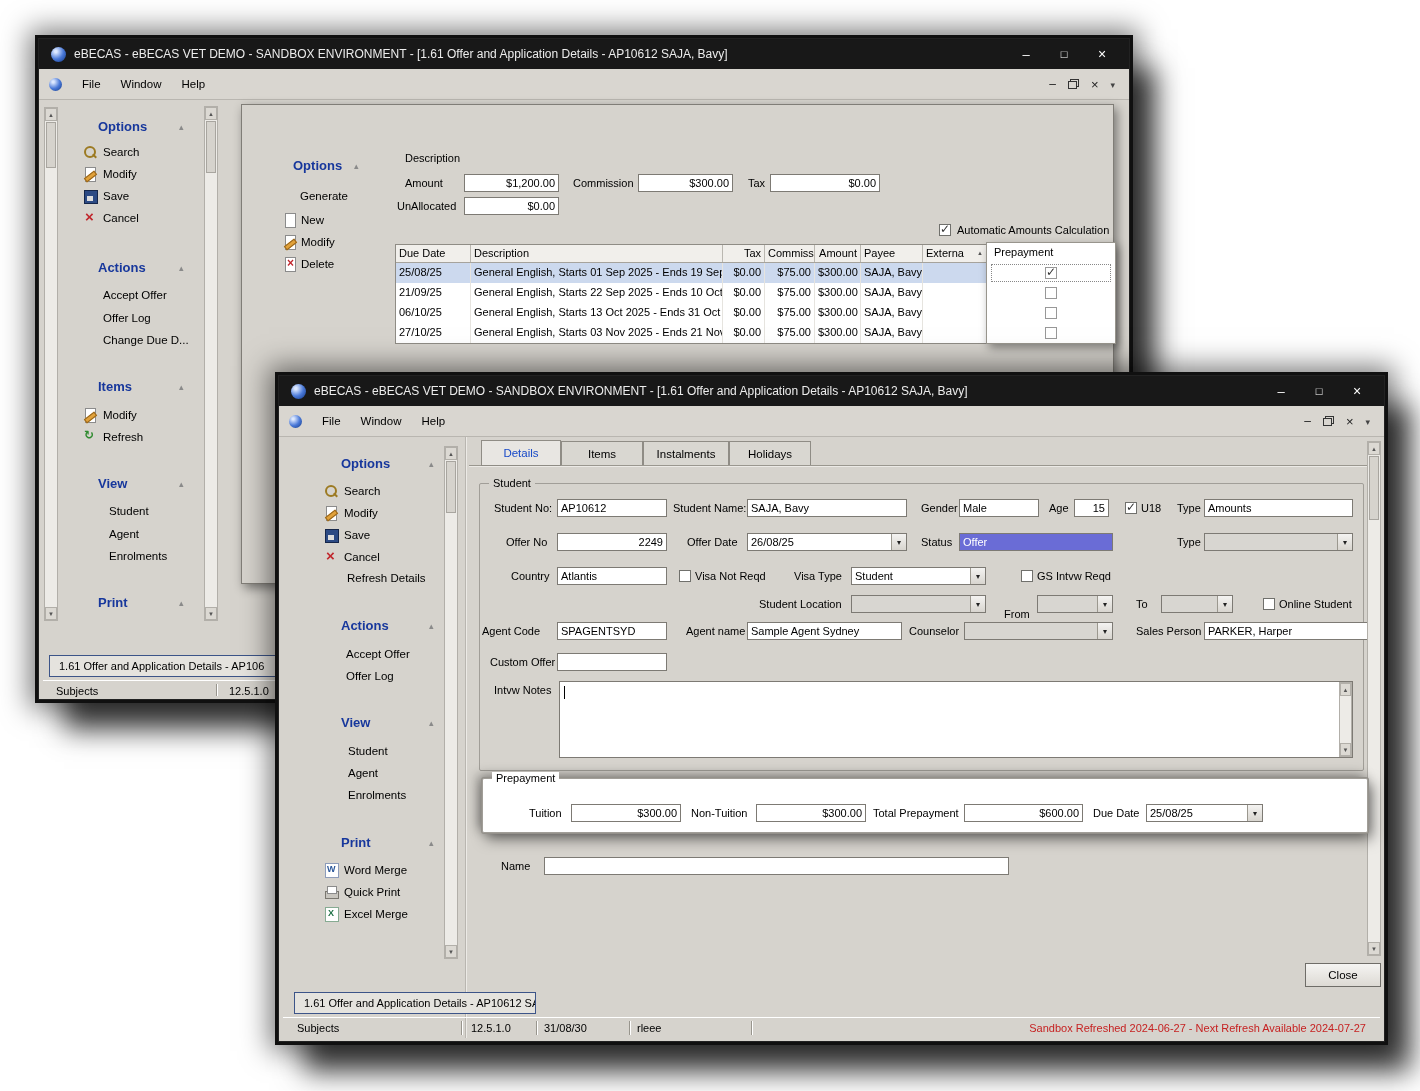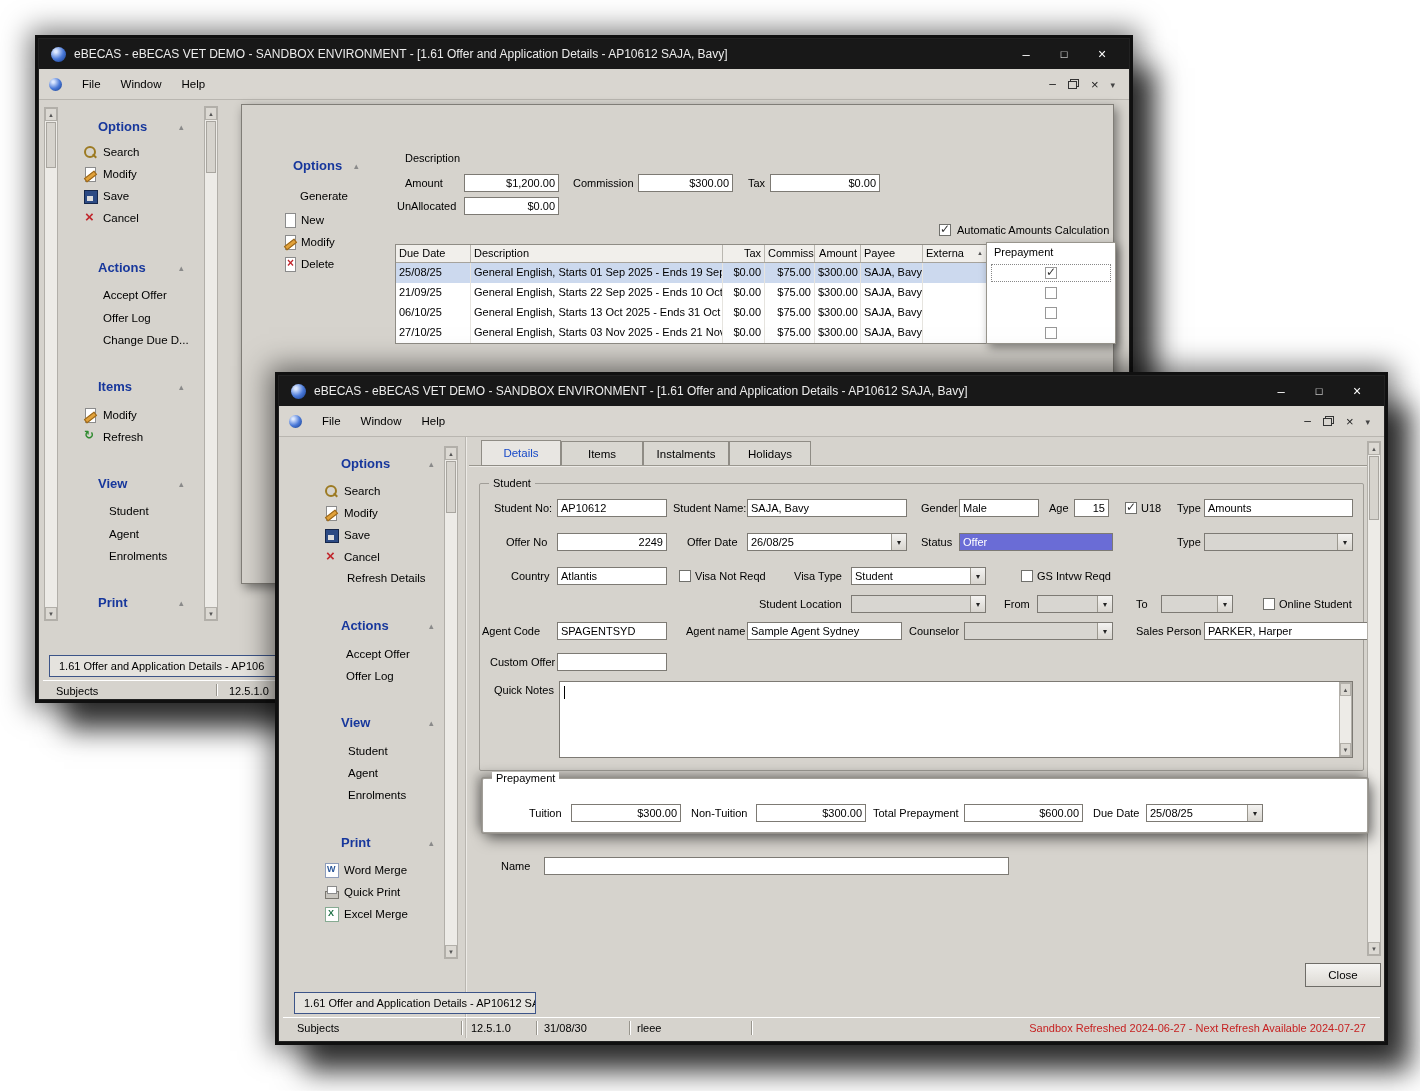--- a/index.html
+++ b/index.html
@@ -451,21 +451,21 @@
     <span class="dda"></span>
   </div>
   <span class="cb" style="left:742px;top:194px"></span>
   <span class="lbl" style="left:758px;top:194px">GS Intvw Reqd</span>
 
   <span class="lbl" style="left:480px;top:222px">Student Location</span>
   <div class="tb dd gray" style="left:572px;top:219px;width:135px">
     <span class="ddval"></span>
     <span class="dda"></span>
   </div>
-  <span class="lbl" style="left:725px;top:222px">From</span>
+  <span class="lbl" style="left:725px;top:232px">From</span>
   <div class="tb dd gray" style="left:758px;top:219px;width:76px">
     <span class="ddval"></span>
     <span class="dda"></span>
   </div>
   <span class="lbl" style="left:857px;top:222px">To</span>
   <div class="tb dd gray" style="left:882px;top:219px;width:72px">
     <span class="ddval"></span>
     <span class="dda"></span>
   </div>
   <span class="cb" style="left:984px;top:222px"></span>
@@ -479,21 +479,21 @@
   <div class="tb dd gray" style="left:685px;top:246px;width:149px">
     <span class="ddval"></span>
     <span class="dda"></span>
   </div>
   <span class="lbl" style="left:857px;top:249px">Sales Person</span>
   <div class="tb" style="left:925px;top:246px;width:175px">PARKER, Harper</div>
 
   <span class="lbl" style="left:211px;top:280px">Custom Offer</span>
   <div class="tb" style="left:278px;top:277px;width:110px"></div>
 
-  <span class="lbl" style="left:215px;top:308px">Quick Notes</span>
+  <span class="lbl" style="left:215px;top:308px">Intvw Notes</span>
   <div class="notes" style="left:280px;top:305px;width:794px;height:77px">
     <span class="a" style="left:4px;top:4px;width:1px;height:13px;background:#000"></span>
     <div class="vs" style="right:0;top:0;bottom:0;width:13px;left:auto;height:auto">
       <span class="vsb t"></span>
       <span class="vsb b"></span>
     </div>
   </div>
 
   <div class="gbox spot" style="left:203px;top:402px;width:886px;height:55px">
     <span class="glabel">Prepayment</span>

